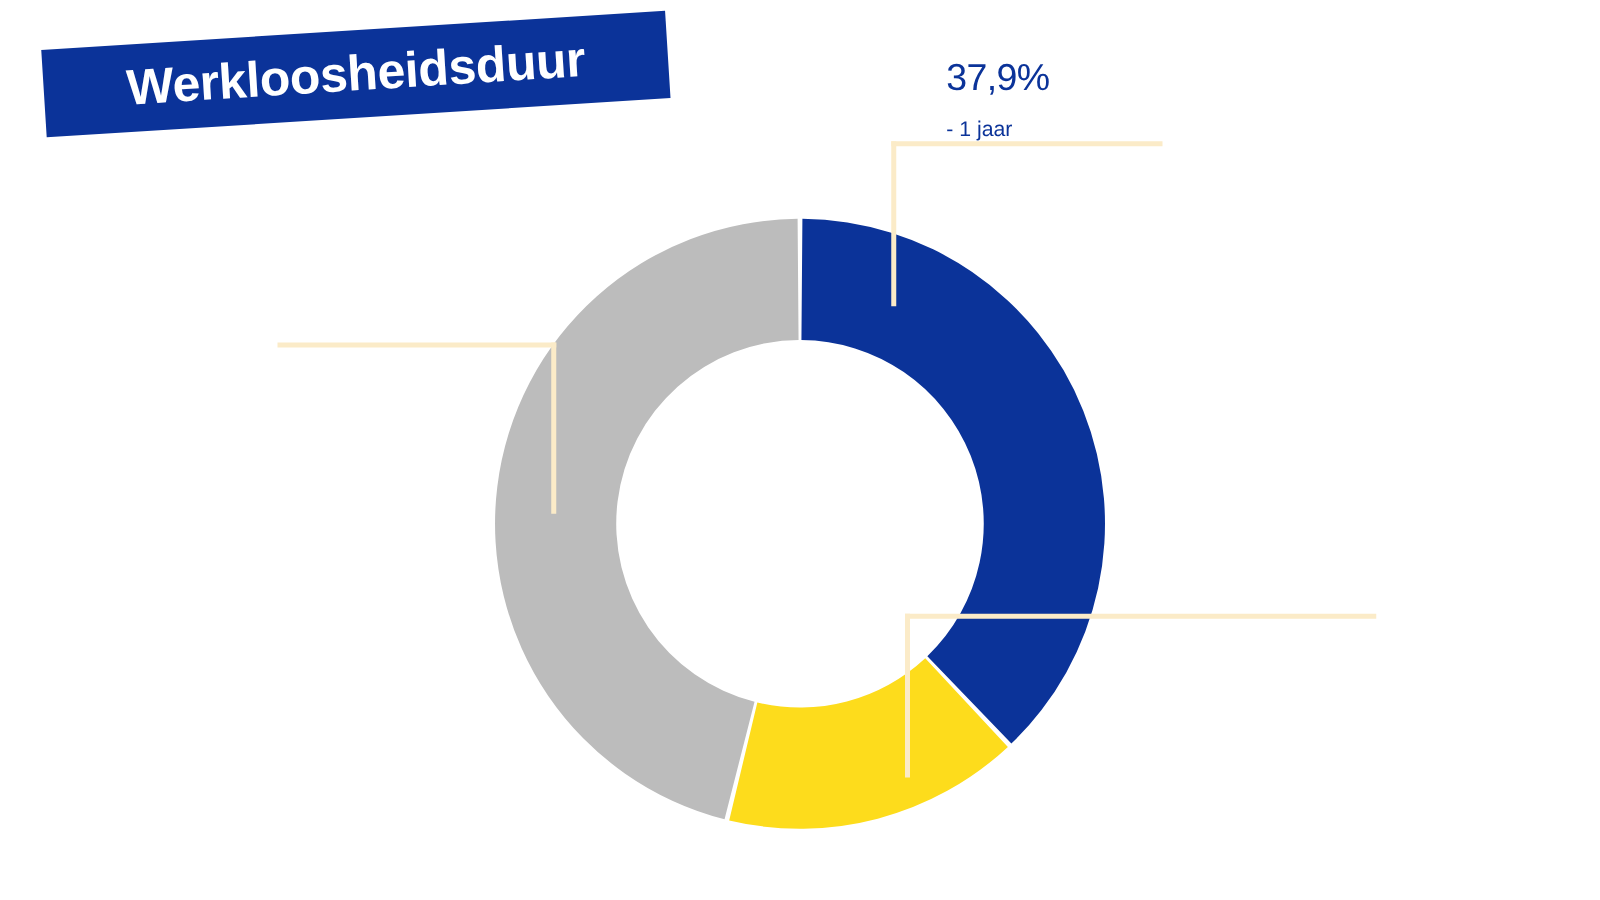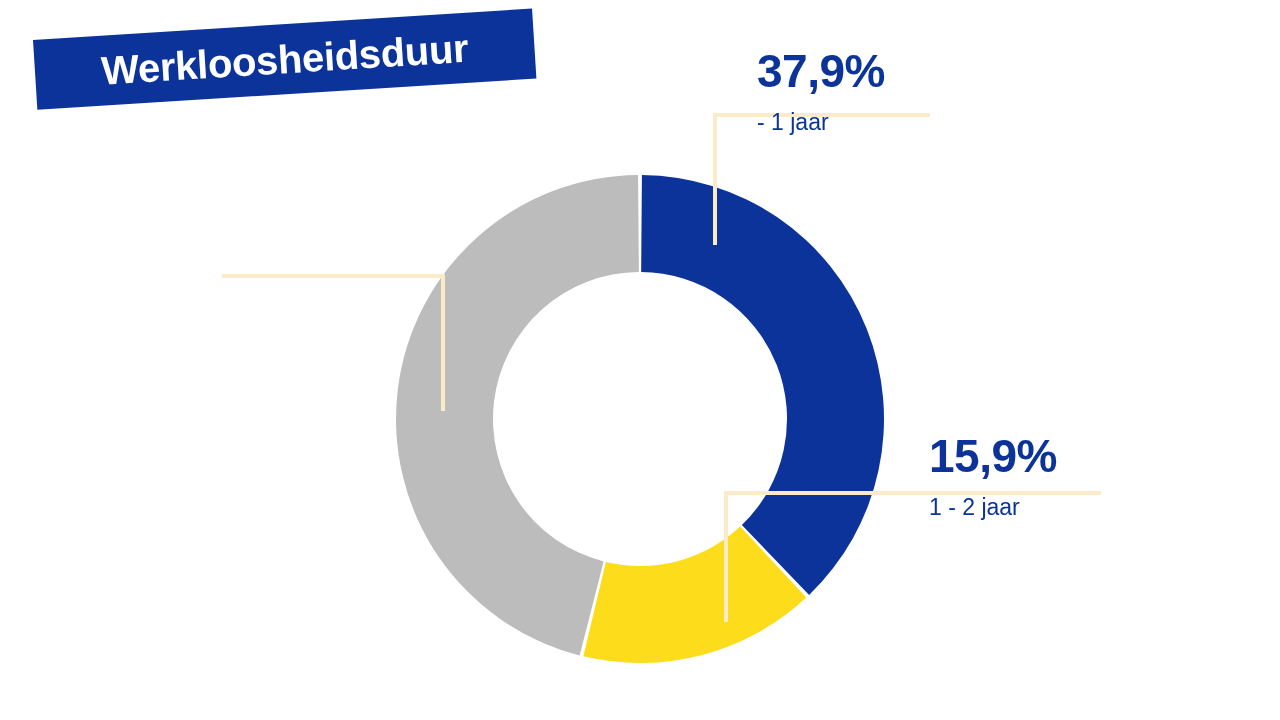--- a/index.html
+++ b/index.html
@@ -68,28 +68,28 @@
   }
   .leader-h { height: 4px; }
   .leader-v { width: 4px; }
 
   
   .callout {
     position: absolute;
     color: #0B3399;
   }
   .callout .pct {
-    font-size: 46px;
-    font-weight: bold;
+    font-size: 30px;
+    font-weight: normal;
     line-height: 1.0;
     white-space: nowrap;
     letter-spacing: -0.5px;
   }
   .callout .sub {
-    font-size: 23px;
+    font-size: 17px;
     font-weight: normal;
     line-height: 1.0;
     white-space: nowrap;
     margin-top: 17px;
   }
 
   .callout-1jaar      { left: 757px; top: 48px;  }
   .callout-2jaarplus  { left: 232px; top: 218px; }
   .callout-12jaar     { left: 929px; top: 433px; }
 </style>
@@ -120,18 +120,14 @@
 
   <div class="leader leader-h" style="left:724px; top:491px; width:377px;"></div>
   <div class="leader leader-v" style="left:724px; top:491px; height:131px;"></div>
 
   <div class="callout callout-1jaar">
     <div class="pct">37,9%</div>
     <div class="sub">- 1 jaar</div>
   </div>
 
 
-  <div class="callout callout-12jaar">
-    <div class="pct">15,9%</div>
-    <div class="sub">1 - 2 jaar</div>
-  </div>
 
 </div>
 
 </body></html>

